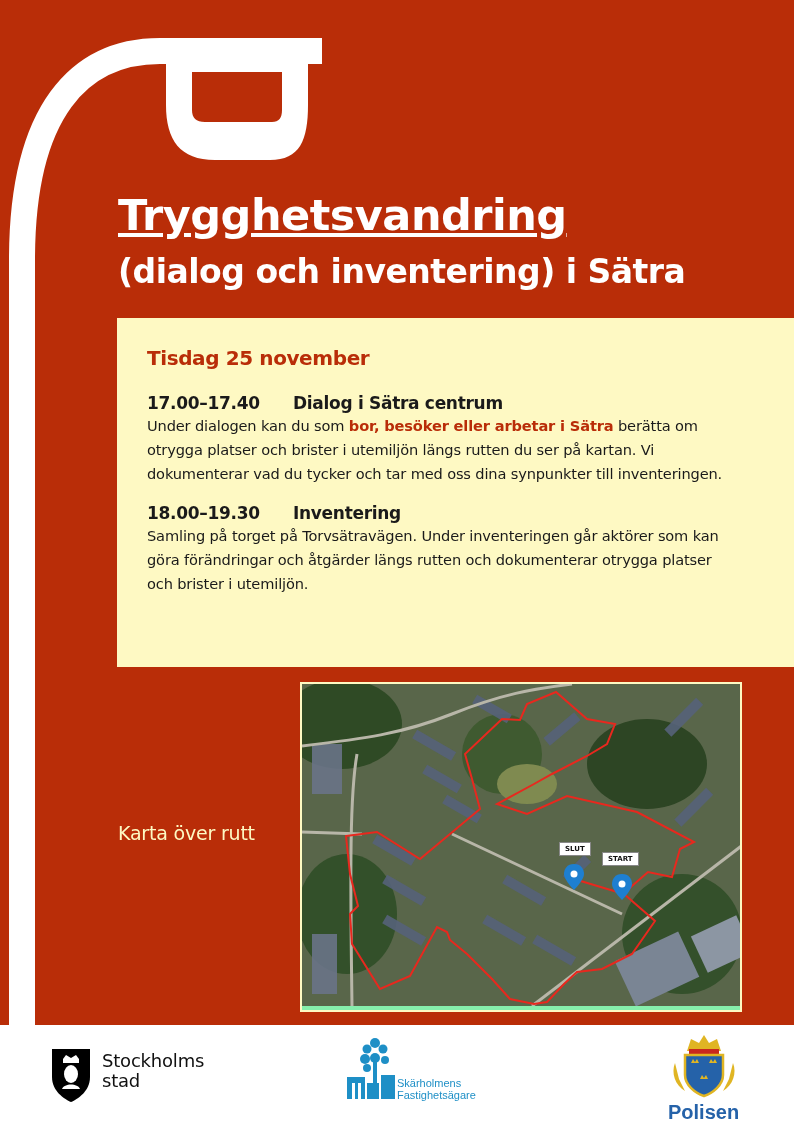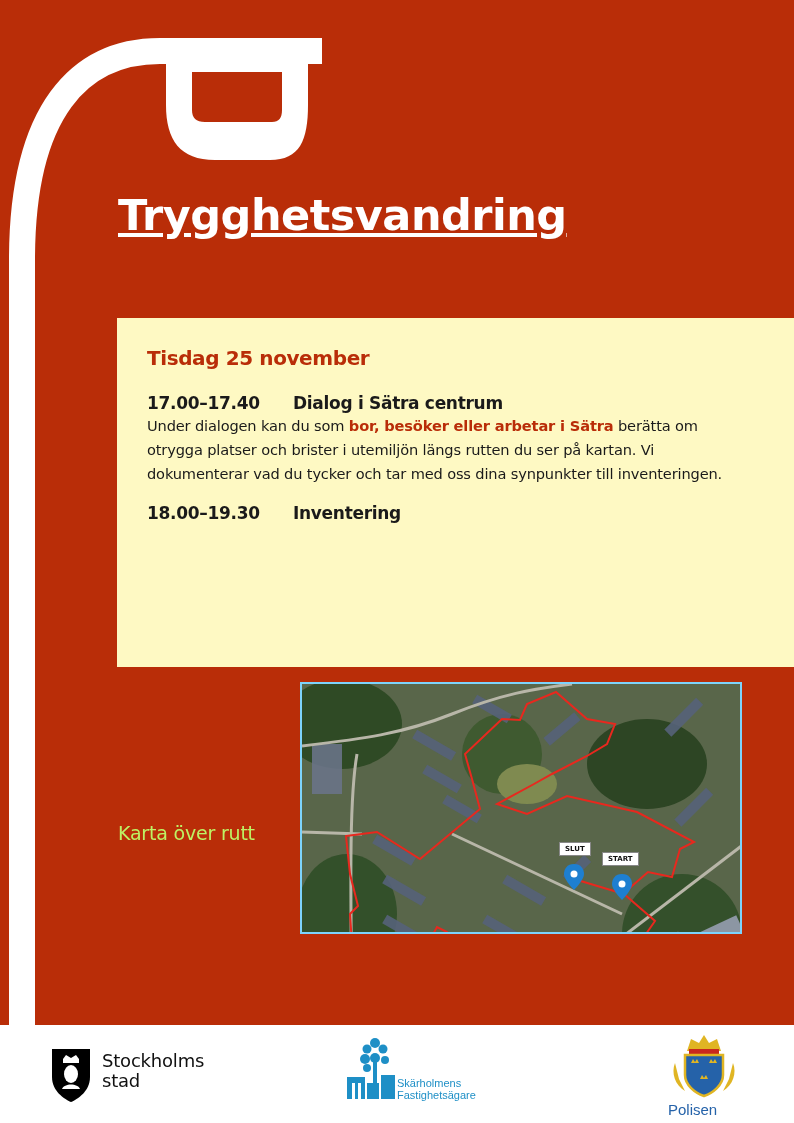--- a/index.html
+++ b/index.html
@@ -16,63 +16,65 @@
 
     .info-box { position: absolute; left: 117px; top: 318px; width: 684px; height: 349px; background: #fef9c3; padding: 28px 0 0 30px; color: #1a1a1a; }
     .date { color: #b92d08; font-weight: bold; font-size: 20px; letter-spacing: -0.4px; }
     .session { margin-top: 22px; }
     .session + .session { margin-top: 16px; }
     .session-head { font-weight: bold; font-size: 17px; letter-spacing: -0.3px; line-height: 22px; }
     .session-head .time { display: inline-block; width: 146px; }
     .session-body { font-size: 14.6px; line-height: 24px; letter-spacing: -0.15px; width: 590px; }
     .hl { color: #b92d08; font-weight: bold; }
 
-    .map-caption { position: absolute; left: 118px; top: 822px; color: #bef264; font-size: 19px; letter-spacing: -0.2px; }
+    .map-caption { position: absolute; left: 118px; top: 822px; color: #fef9c3; font-size: 19px; letter-spacing: -0.2px; }
 
-    .map { position: absolute; left: 300px; top: 682px; width: 442px; height: 252px; background: #3b82f6; overflow: hidden; border: 2px solid #7dd3fc; }
+    .map { position: absolute; left: 300px; top: 682px; width: 442px; height: 330px; background: #86efac; overflow: hidden; border: 2px solid #fef9c3; }
     .map svg { position: absolute; left: 0; top: 0; }
 
     .pin-label { position: absolute; background: #ffffff; color: #111; font-size: 7px; font-weight: bold; padding: 2px 5px; border: 1px solid #888; }
 
     .footer { position: absolute; left: 0; top: 1025px; width: 794px; height: 82px; background: #ffffff; padding-left: 16px; }
     .logo { position: absolute; }
     .logo-sthlm { left: 50px; top: 22px; width: 170px; height: 60px; }
     .sthlm-text { position: absolute; left: 52px; top: 4px; font-size: 18px; line-height: 20px; color: #111; letter-spacing: -0.2px; }
     .logo-skh { left: 345px; top: 12px; width: 170px; height: 65px; }
     .skh-text { position: absolute; left: 52px; top: 40px; font-size: 11px; line-height: 12px; color: #1e8fc6; font-family: "Liberation Sans", sans-serif; }
     .logo-pol { left: 665px; top: 8px; width: 80px; height: 90px; }
-    .pol-text { position: absolute; left: 3px; top: 68px; font-size: 15px; font-weight: normal; color: #2562a9; font-family: "Liberation Sans", sans-serif; }
+    .pol-text { position: absolute; left: 3px; top: 68px; font-size: 20px; font-weight: bold; color: #2562a9; font-family: "Liberation Sans", sans-serif; }
   </style>
 </head>
 <body>
 
 <div class="poster">
 
   <svg class="lamp" viewBox="0 0 330 1025" width="330" height="1025">
     <path d="M22 1025 L22 260 C22 110 80 51 160 51 L322 51" fill="none" stroke="#ffffff" stroke-width="26"></path>
     <path d="M166 51 L166 105 C166 140 180 160 215 160 L270 160 C300 160 308 140 308 105 L308 51 Z
              M192 72 L192 110 C192 118 196 122 205 122 L272 122 C279 122 282 118 282 110 L282 72 Z" fill="#ffffff" fill-rule="evenodd"></path>
   </svg>
 
   <div class="title l1">Trygghetsvandring</div>
+  <div class="title l2">(dialog och inventering) i Sätra</div>
 
   <div class="info-box">
     <div class="date">Tisdag 25 november</div>
 
     <div class="session">
       <div class="session-head">
         <span class="time">17.00–17.40</span><span>Dialog i Sätra centrum</span>
       </div>
       <div class="session-body"><span>Under dialogen kan du som </span><span class="hl">bor, besöker eller arbetar i Sätra</span><span> berätta om otrygga platser och brister i utemiljön längs rutten du ser på kartan. Vi dokumenterar vad du tycker och tar med oss dina synpunkter till inventeringen.</span></div>
     </div>
 
     <div class="session">
       <div class="session-head">
         <span class="time">18.00–19.30</span><span>Inventering</span>
       </div>
+      <div class="session-body">Samling på torget på Torvsätravägen. Under inventeringen går aktörer som kan göra förändringar och åtgärder längs rutten och dokumenterar otrygga platser och brister i utemiljön.</div>
     </div>
   </div>
 
   <div class="map-caption">Karta över rutt</div>
 
   <div class="map">
     <svg width="442" height="322" viewBox="0 0 442 322">
       <rect width="442" height="322" fill="#59664a"></rect>
 
       <ellipse cx="40" cy="40" rx="60" ry="45" fill="#2f4a25"></ellipse>

